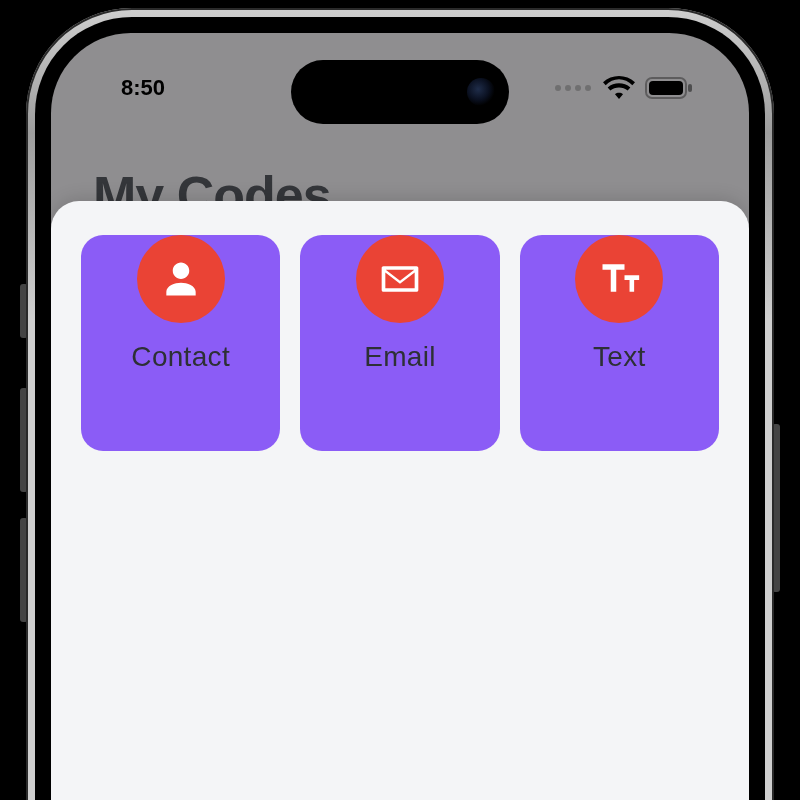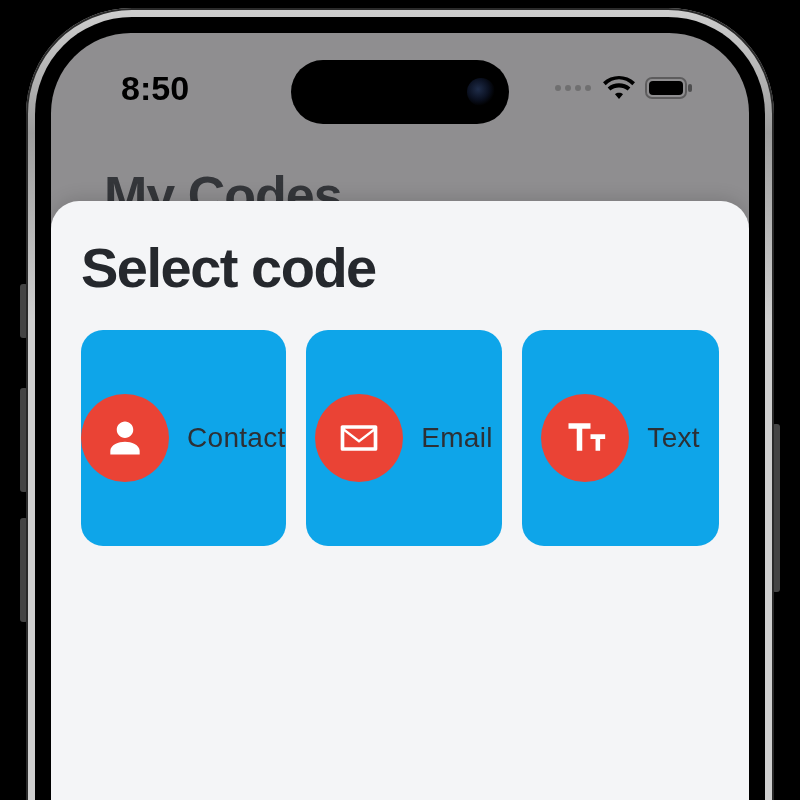--- a/index.html
+++ b/index.html
@@ -77,21 +77,21 @@
       top: 0; left: 0; right: 0;
       height: 110px;
       display: flex;
       align-items: center;
       justify-content: space-between;
       padding: 0 54px 0 70px;
       color: #000;
       z-index: 25;
     }
     .status-time {
-      font-size: 34px;
+      font-size: 22px;
       font-weight: 600;
       letter-spacing: 0px;
     }
     .status-right {
       display: flex;
       align-items: center;
       gap: 10px;
     }
     .dots {
       display: flex;
@@ -109,21 +109,20 @@
     
     .bg-page-title {
       position: absolute;
       top: 132px;
       left: 42px;
       font-size: 52px;
       font-weight: 700;
       color: #2b2d31;
       opacity: .9;
       letter-spacing: -1px;
-      margin-left: 11px;
     }
 
     
     .sheet {
       position: absolute;
       left: 0; right: 0;
       top: 168px;
       bottom: 0;
       background: #f4f5f7;
       border-radius: 28px 28px 0 0;
@@ -137,27 +136,27 @@
       color: #25282d;
       letter-spacing: -1.5px;
       margin-bottom: 30px;
     }
     .grid {
       display: grid;
       grid-template-columns: repeat(3, 1fr);
       gap: 20px;
     }
     .card {
-      background: #0ea5e9;
+      background: #8b5cf6;
       border-radius: 22px;
       height: 216px;
       display: flex;
-      flex-direction: row;
-      align-items: center;
-      justify-content: center;
+      flex-direction: column;
+      align-items: center;
+      justify-content: flex-start;
       gap: 18px;
       cursor: pointer;
     }
     .icon-circle {
       width: 88px;
       height: 88px;
       border-radius: 50%;
       background: #ea4335;
       display: flex;
       align-items: center;
@@ -205,21 +204,20 @@
               <rect x="4" y="5" width="34" height="14" rx="4" fill="#000"></rect>
               <rect x="43" y="8" width="4" height="8" rx="2" fill="#000" fill-opacity="0.45"></rect>
             </svg>
           </span>
         </div>
       </div>
 
       <div class="bg-page-title">My Codes</div>
 
       <div class="sheet">
-        <div class="sheet-title">Select code</div>
 
         <div class="grid">
 
           <div class="card">
             <div class="icon-circle">
               <svg viewBox="0 0 24 24">
                   <path d="M12 12c2.5 0 4.5-2 4.5-4.5S14.5 3 12 3 7.5 5 7.5 7.5 9.5 12 12 12zm0 2c-3.4 0-8 1.7-8 5v2h16v-2c0-3.3-4.6-5-8-5z"></path>
                 </svg>
             </div>
             <div class="card-label">Contact</div>

